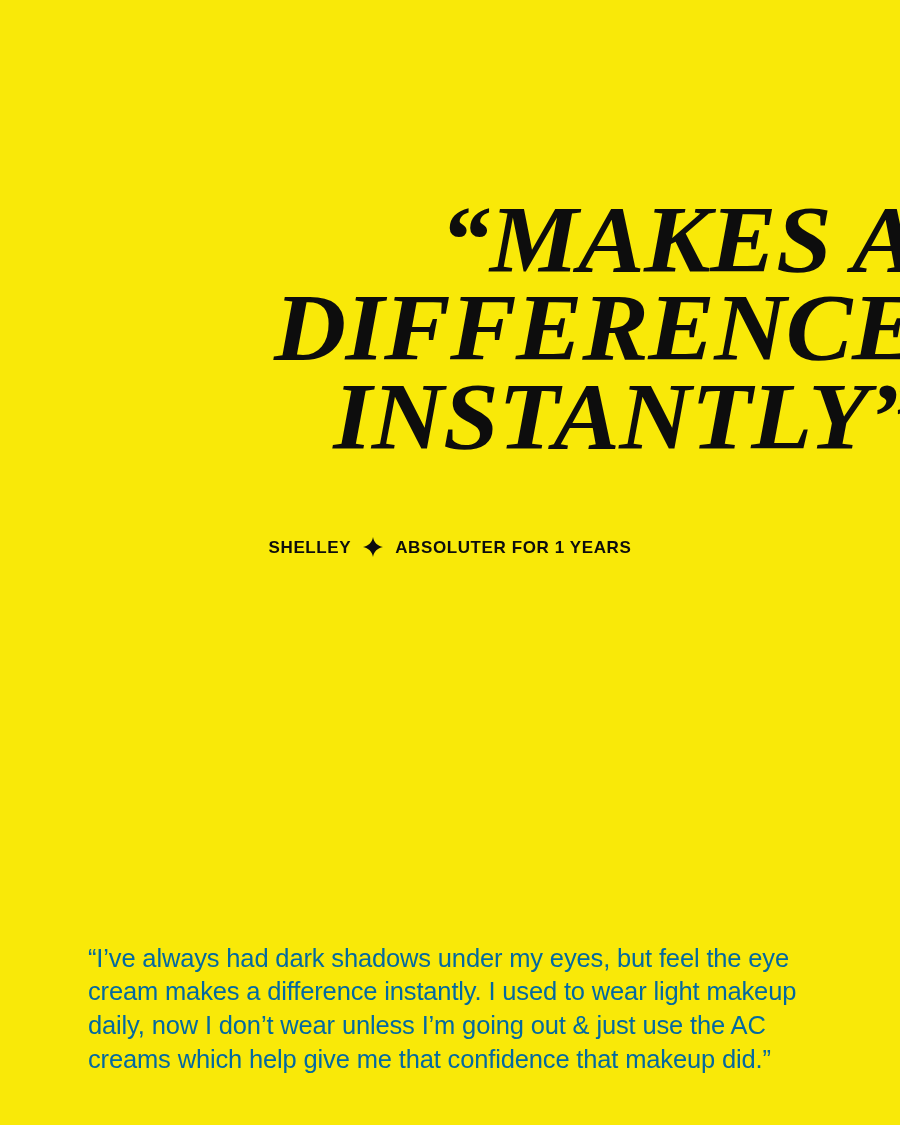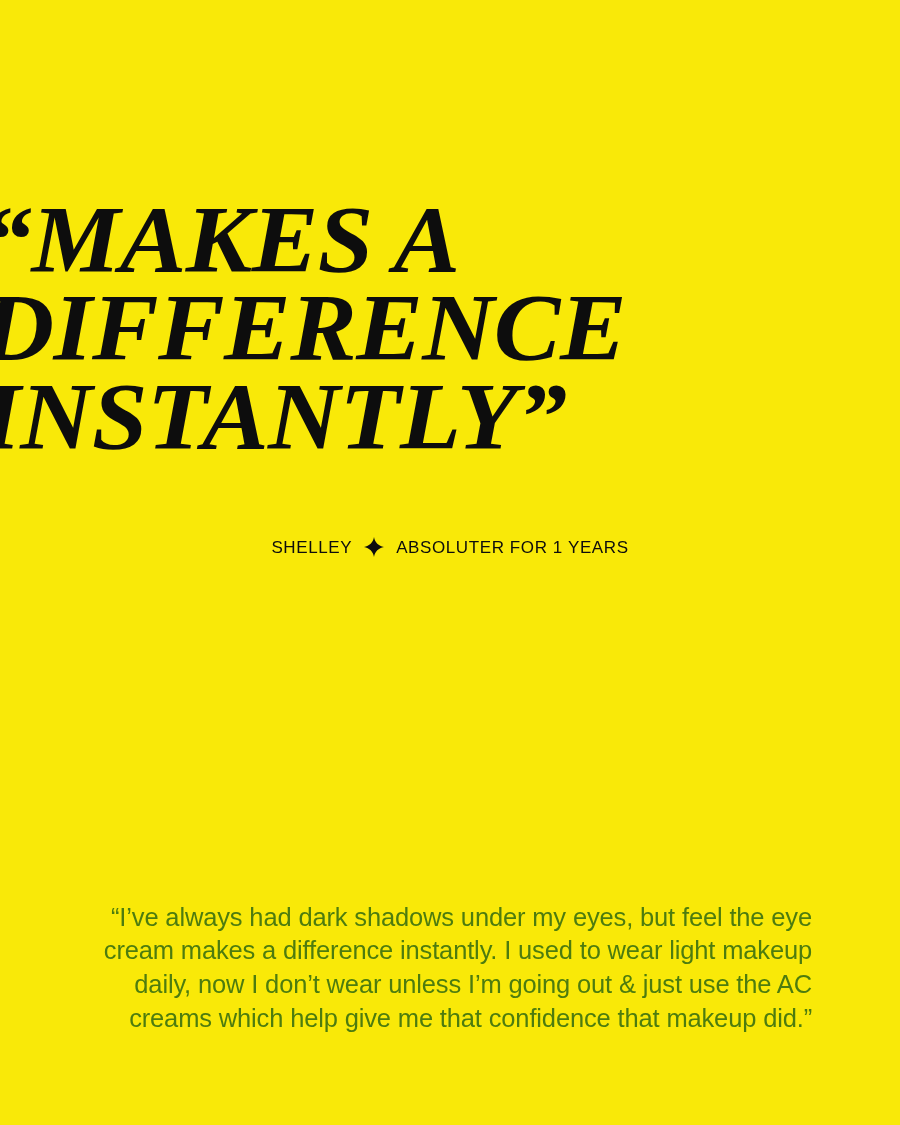--- a/index.html
+++ b/index.html
@@ -22,21 +22,21 @@
     height: 1125px;
     box-sizing: border-box;
   }
 
   
   .headline-block {
     position: absolute;
     top: 196px;
     left: 0;
     width: 900px;
-    text-align: left;
+    text-align: right;
   }
 
   .headline {
     font-family: "Liberation Serif", "DejaVu Serif", serif;
     font-style: italic;
     font-weight: 700;
     font-size: 96px;
     line-height: 0.92;
     letter-spacing: -0.5px;
     color: #0d0d0d;
@@ -53,21 +53,21 @@
   .headline .line-3 { font-size: 96px; }
 
   
   .attribution {
     position: absolute;
     top: 537px;
     left: 0;
     width: 900px;
     text-align: center;
     font-family: "Liberation Sans", sans-serif;
-    font-weight: 400;
+    font-weight: 700;
     font-size: 17px;
     letter-spacing: 0.6px;
     color: #0d0d0d;
     display: flex;
     align-items: center;
     justify-content: center;
     gap: 12px;
   }
   .attribution .name,
   .attribution .role {
@@ -80,28 +80,28 @@
     height: 20px;
     line-height: 1;
     position: relative;
     top: 0px;
   }
   .sparkle-icon svg { display: block; }
 
   
   .testimonial {
     position: absolute;
-    top: 875px;
+    top: 916px;
     left: 88px;
     width: 724px;
-    text-align: right;
+    text-align: left;
     font-family: "Liberation Sans", sans-serif;
     font-size: 25.5px;
     line-height: 1.33;
-    color: #4d7c0f;
+    color: #0369a1;
     letter-spacing: -0.15px;
   }
 </style>
 </head>
 <body style="background: rgb(249, 233, 8);">
 
 <div class="poster">
 
   <div class="headline-block">
     <h1 class="headline">

